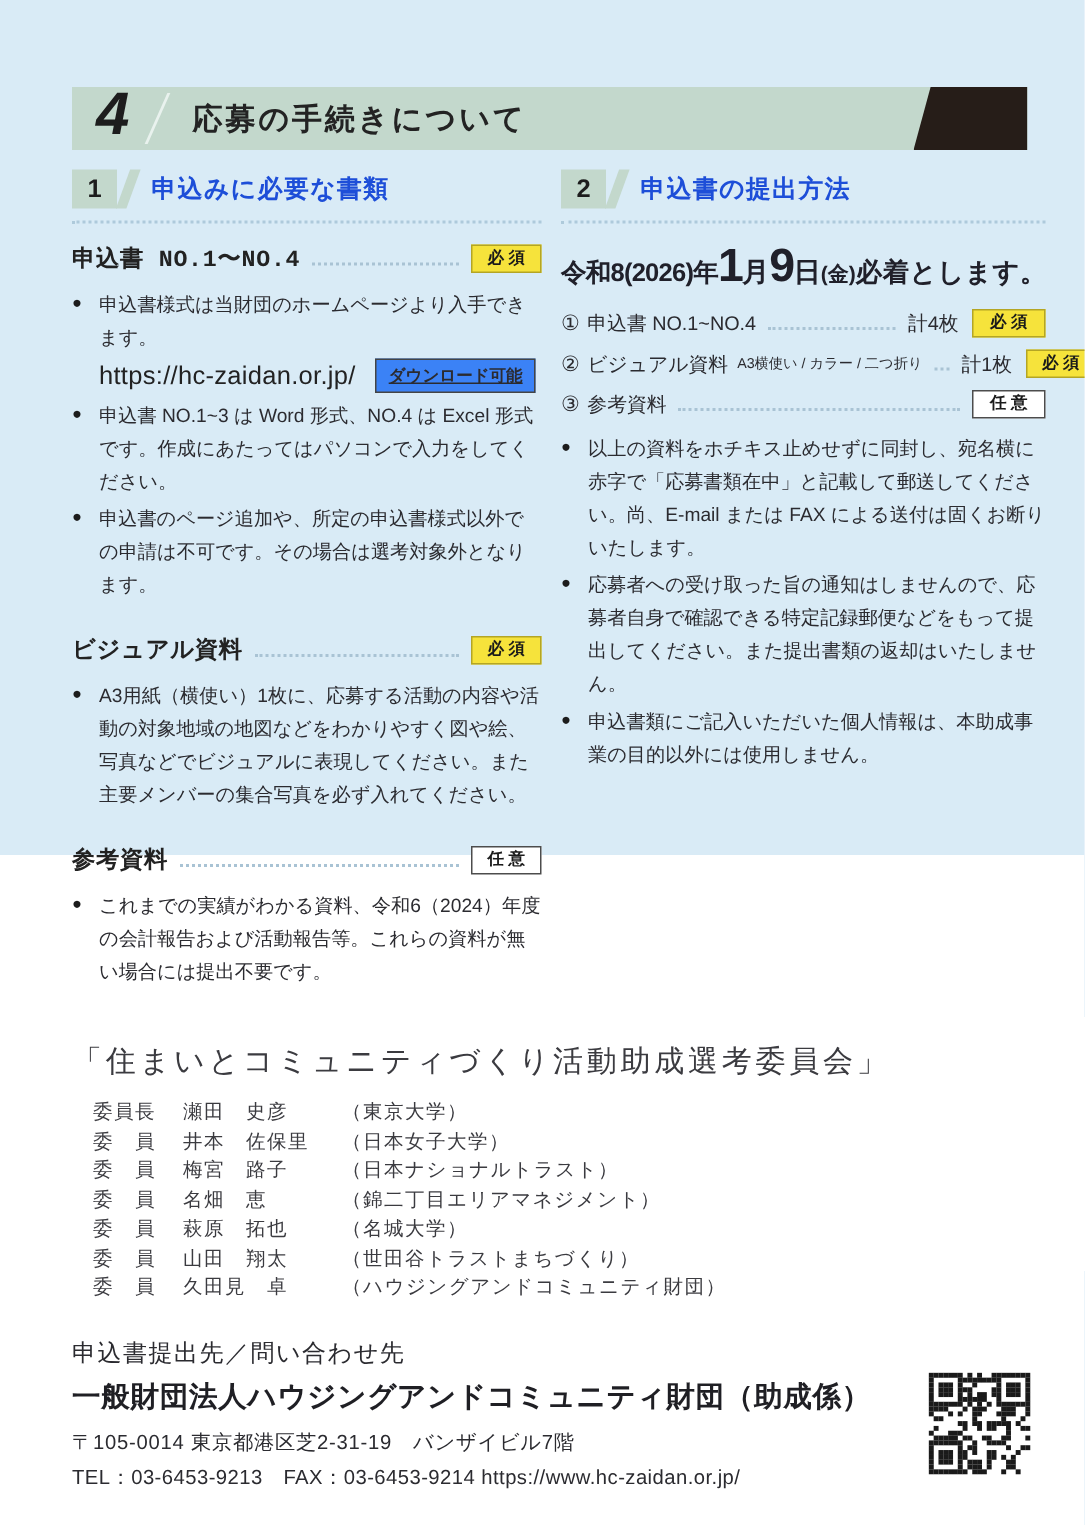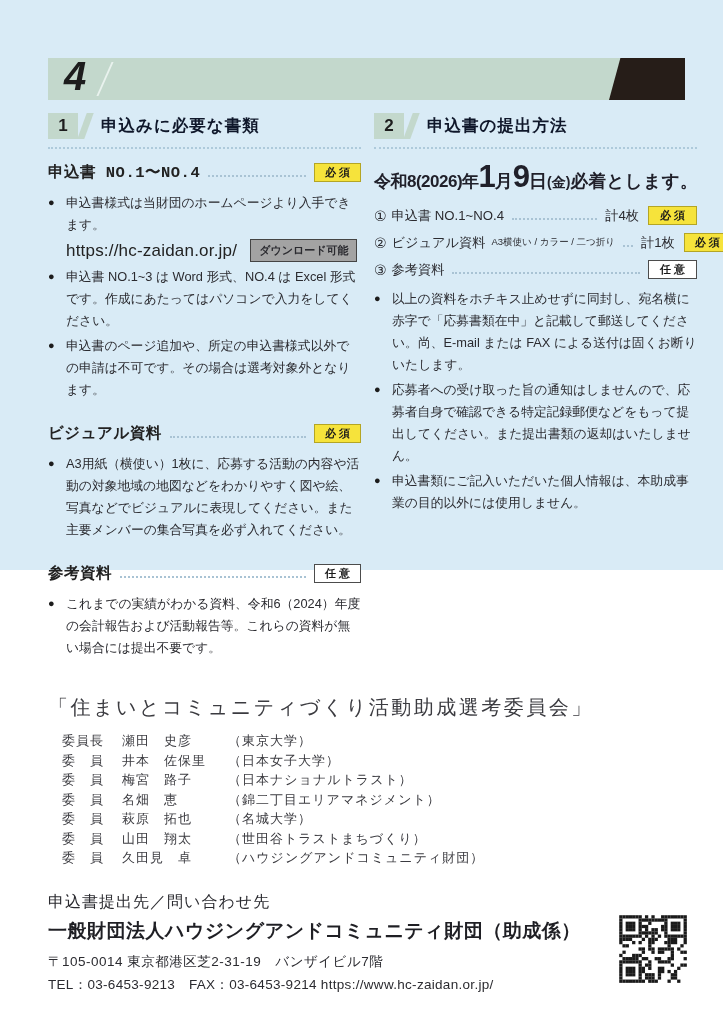--- a/index.html
+++ b/index.html
@@ -17,35 +17,35 @@
   .banner-title{font-size:20px;font-weight:bold;letter-spacing:2px;margin-left:22px;color:#232323;}
   .banner-wedge{position:absolute;right:0;top:0;width:76px;height:42px;background:#261d18;clip-path:polygon(15% 0,100% 0,100% 100%,0 100%);}
 
   
   .col-left{position:absolute;left:48px;top:113px;width:313px;}
   .col-right{position:absolute;left:374px;top:113px;width:323px;}
 
   .sec-head{display:flex;align-items:center;border-bottom:2px dotted #aecadb;padding-bottom:8px;}
   .num-box{width:30px;height:26px;background:#c3d8cc;display:flex;align-items:center;justify-content:center;font-size:17px;font-weight:bold;color:#1d1d1d;}
   .num-slash{width:7px;height:26px;background:#c3d8cc;transform:skewX(-20deg);margin-left:4px;}
-  .sec-title{font-size:16.5px;font-weight:bold;letter-spacing:1px;margin-left:12px;color:#0f172a;}
+  .sec-title{font-size:16.5px;font-weight:bold;letter-spacing:1px;margin-left:12px;color:#1d4ed8;}
 
   .sub-head{display:flex;align-items:center;margin-top:13px;}
   .sub-title{font-size:15.5px;font-weight:bold;letter-spacing:0.5px;white-space:nowrap;color:#222;font-family:Liberation Mono, monospace;}
   .leader{flex:1;border-bottom:2px dotted #a9c3d4;margin:0 8px;transform:translateY(3px);min-width:10px;}
   .badge{font-size:11px;font-weight:bold;letter-spacing:3px;padding:3px 7px 3px 10px;white-space:nowrap;line-height:1;}
   .badge.req{background:#f6e33b;border:1px solid #b4a524;color:#1a1a1a;}
   .badge.opt{background:#ffffff;border:1px solid #4c4c4c;color:#1a1a1a;}
 
   ul.bullets{list-style:none;margin:9px 0 0 0;padding:0;font-size:12.8px;line-height:1.72;color:#2b2b30;}
   ul.bullets li{position:relative;padding-left:18px;margin-bottom:3px;}
   ul.bullets li::before{content:"●";position:absolute;left:0;top:1px;font-size:11px;color:#1c1c1c;}
   .url-row{display:flex;align-items:center;padding-left:18px;margin:1px 0 4px 0;}
   .url{font-size:17px;letter-spacing:0.2px;color:#222;}
-  .dl-box{margin-left:13px;border:1px solid #444;background:#a3a3a3;font-size:11px;font-weight:bold;padding:3px 8px;white-space:nowrap;}
+  .dl-box{margin-left:13px;border:1px solid #444;background:#3b82f6;font-size:11px;font-weight:bold;padding:3px 8px;white-space:nowrap;text-decoration:underline;}
 
   
   .deadline{margin-top:12px;display:flex;align-items:baseline;white-space:nowrap;font-weight:bold;color:#20202a;}
   .dl-era{font-size:17px;letter-spacing:-0.5px;}
   .dl-digit{font-size:31px;line-height:1;letter-spacing:-1px;}
   .dl-unit{font-size:18px;}
   .dl-wk{font-size:14px;}
   .dl-suffix{font-size:17.5px;letter-spacing:0.5px;}
 
   .items{margin-top:13px;}
@@ -76,20 +76,21 @@
   .qr svg{width:100%;height:100%;display:block;}
 </style>
 </head>
 <body>
 
 <div class="blue-band"></div>
 
 <div class="banner">
   <div class="banner-num">4</div>
   <div class="banner-slash"></div>
+  <div class="banner-title">応募の手続きについて</div>
   <div class="banner-wedge"></div>
 </div>
 
 <div class="col-left">
   <div class="sec-head">
     <div class="num-box">1</div>
     <div class="num-slash"></div>
     <div class="sec-title">申込みに必要な書類</div>
   </div>
 

